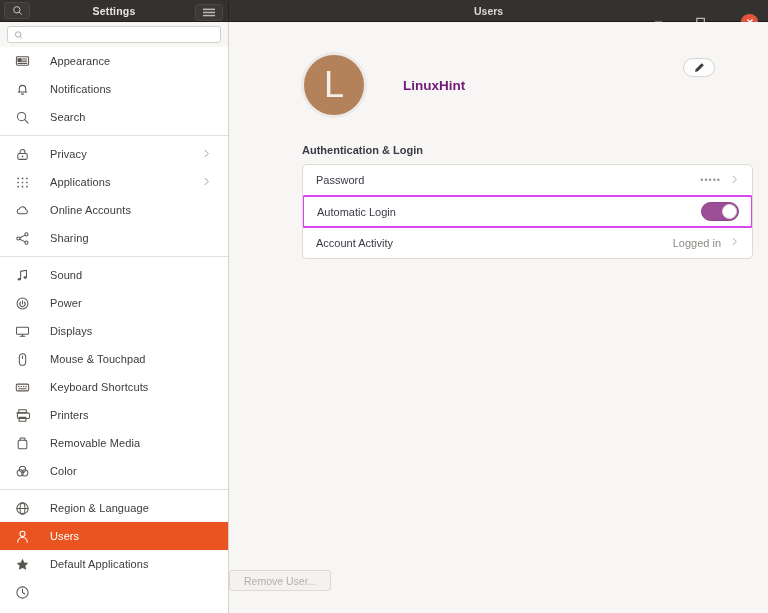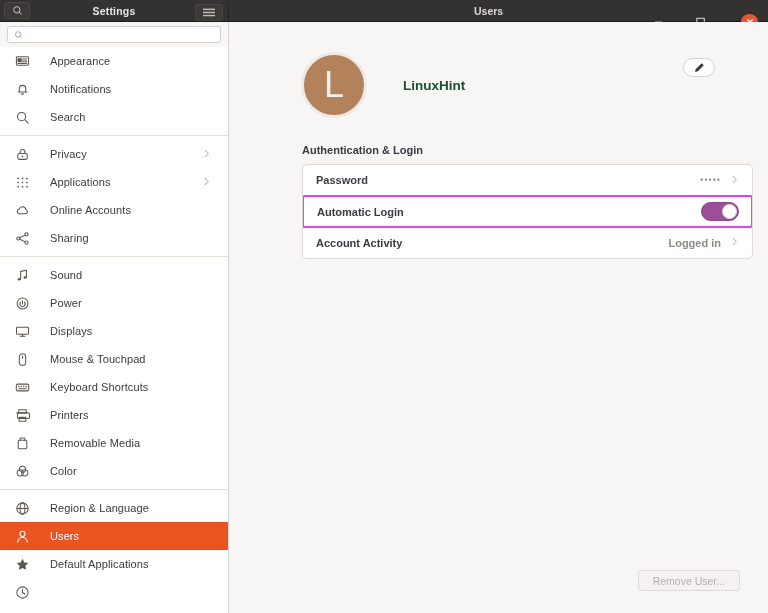--- a/index.html
+++ b/index.html
@@ -109,34 +109,33 @@
     overflow: hidden;
   }
   .user-head { display: flex; align-items: center; padding: 30px 0 0 72px; position: relative; }
   .avatar {
     width: 66px; height: 66px; border-radius: 50%;
     background: #b3825a; border: 3px solid #ece9e6;
     color: #f3efe9; font-size: 36px;
     display: flex; align-items: center; justify-content: center;
     font-family: "Liberation Sans", sans-serif;
   }
-  .user-name { margin-left: 36px; font-size: 13.5px; font-weight: bold; color: #14532d; }
+  .user-name { margin-left: 36px; font-size: 13.5px; font-weight: bold; color: #701a75; }
   .edit-avatar {
     position: absolute; right: 53px; top: 36px;
     width: 32px; height: 19px; border-radius: 10px;
     background: #fdfdfd; border: 1px solid #d6d2ce;
     display: flex; align-items: center; justify-content: center; cursor: pointer;
   }
 
   .section { margin: 26px 0 0 73px; width: 451px; }
   .section-title { font-size: 11px; font-weight: bold; color: #3a3a45; margin-bottom: 8px; }
   .list {
     background: #ffffff; border: 1px solid #ddd9d5; border-radius: 5px;
     overflow: hidden;
-    font-weight: bold;
   }
   .row {
     height: 31px; display: flex; align-items: center;
     padding: 0 12px 0 13px; position: relative;
     border-bottom: 1px solid #ece9e6; cursor: pointer;
   }
   .row:last-child { border-bottom: 0; }
   .row .rlbl { font-size: 11px; color: #3a3a45; }
   .row .rval { margin-left: auto; font-size: 11px; color: #8e8a86; display: flex; align-items: center; gap: 8px; }
   .row.highlight {
@@ -148,21 +147,21 @@
     width: 38px; height: 19px; border-radius: 10px;
     background: #9c4f96; position: relative; cursor: pointer;
     border: 1px solid #8d4488;
   }
   .toggle .knob {
     position: absolute; right: 1px; top: 1px;
     width: 15px; height: 15px; border-radius: 50%;
     background: #ffffff; border: 1px solid #dfd9de;
   }
 
-  .footer { margin-top: auto; padding: 0 28px 22px 0; display: flex; justify-content: flex-end; }
+  .footer { margin-top: auto; padding: 0 28px 22px 0; display: flex; }
   .remove-btn {
     height: 21px; padding: 0 14px;
     background: #f4f2f1; border: 1px solid #ddd9d5; border-radius: 3px;
     color: #b3aeaa; font-size: 10.5px;
     display: flex; align-items: center;
     font-family: "Liberation Sans", sans-serif; cursor: default;
   }
 </style>
 </head>
 <body>

